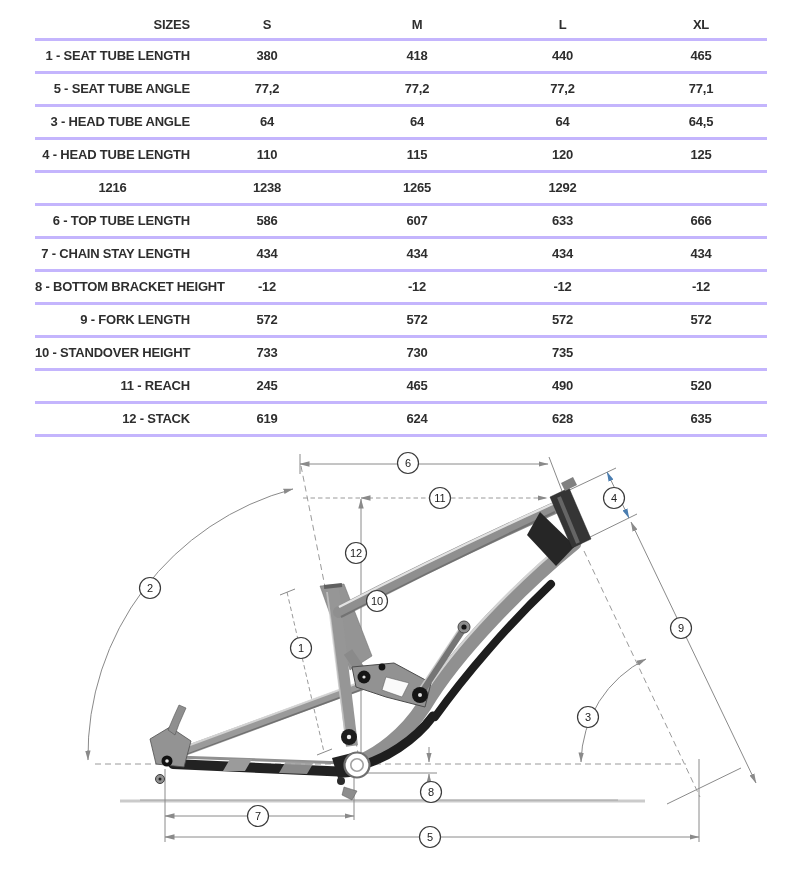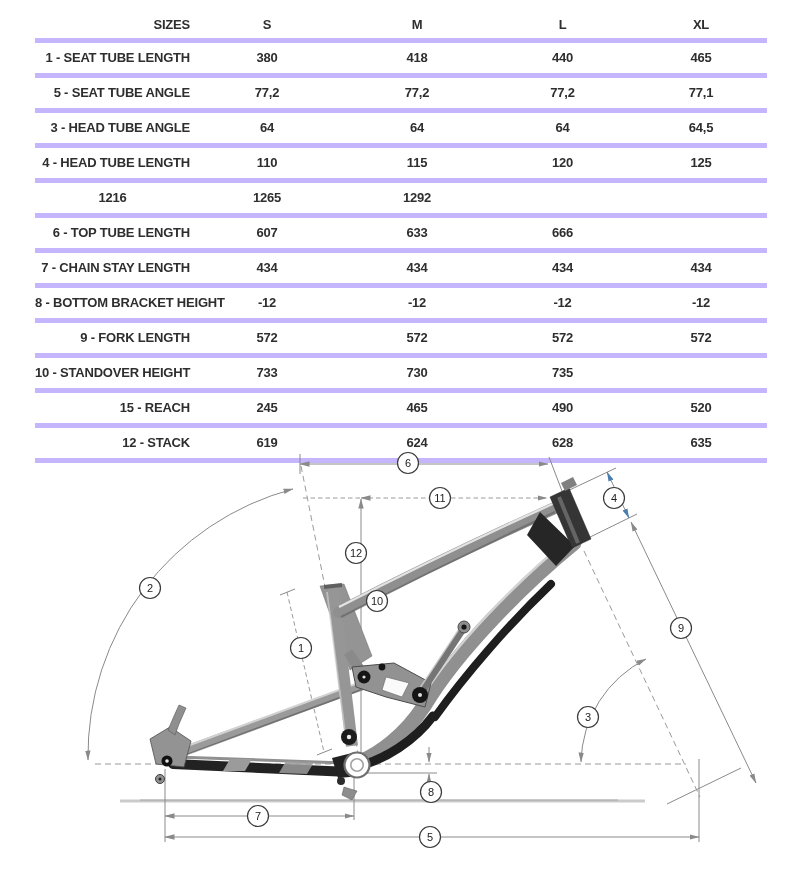--- a/index.html
+++ b/index.html
@@ -2,21 +2,21 @@
 <html><head>
 <meta charset="utf-8">
 <style>
   html,body{margin:0;padding:0;background:#ffffff;}
   #stage{position:relative;width:800px;height:893px;background:#fff;overflow:hidden;
          font-family:"Liberation Sans",sans-serif;}
   
   .geo-table{position:absolute;left:35px;top:14px;width:732px;color:#2e2e2e;
              font-size:13px;font-weight:700;letter-spacing:-0.2px;}
   .trow{display:grid;grid-template-columns:155px 154px 146px 145px 132px;
-        height:30px;line-height:30px;border-bottom:5px solid #c4b5fd;}
+        height:30px;line-height:30px;border-bottom:3px solid #c4b5fd;}
   .trow.head{height:24px;line-height:22px;}
   .cell-label{text-align:right;white-space:nowrap;}
   .cell-val{text-align:center;}
   
   #diagram{position:absolute;left:0;top:0;width:800px;height:893px;}
   .dim{stroke:#8a8a8a;stroke-width:1;fill:none;}
   .dash{stroke:#9a9a9a;stroke-width:1;fill:none;stroke-dasharray:6 4;}
   .dash2{stroke:#9a9a9a;stroke-width:1;fill:none;stroke-dasharray:4.5 3;}
   .callout circle{fill:#ffffff;stroke:#3a3a3a;stroke-width:1.2;}
   .callout text{font-family:"Liberation Sans",sans-serif;font-size:11px;fill:#222;
@@ -63,26 +63,28 @@
     <div class="trow">
       <div class="cell-label">4 - HEAD TUBE LENGTH</div>
       <div class="cell-val">110</div>
       <div class="cell-val">115</div>
       <div class="cell-val">120</div>
       <div class="cell-val">125</div>
     </div>
 
     <div class="trow">
       <div class="cell-val">1216</div>
+      <div class="cell-val">1238</div>
       <div class="cell-val">1265</div>
       <div class="cell-val">1292</div>
     </div>
 
     <div class="trow">
       <div class="cell-label">6 - TOP TUBE LENGTH</div>
+      <div class="cell-val">586</div>
       <div class="cell-val">607</div>
       <div class="cell-val">633</div>
       <div class="cell-val">666</div>
     </div>
 
     <div class="trow">
       <div class="cell-label">7 - CHAIN STAY LENGTH</div>
       <div class="cell-val">434</div>
       <div class="cell-val">434</div>
       <div class="cell-val">434</div>
@@ -106,21 +108,21 @@
     </div>
 
     <div class="trow">
       <div class="cell-label">10 - STANDOVER HEIGHT</div>
       <div class="cell-val">733</div>
       <div class="cell-val">730</div>
       <div class="cell-val">735</div>
     </div>
 
     <div class="trow">
-      <div class="cell-label">15 - REACH</div>
+      <div class="cell-label">11 - REACH</div>
       <div class="cell-val">245</div>
       <div class="cell-val">465</div>
       <div class="cell-val">490</div>
       <div class="cell-val">520</div>
     </div>
 
     <div class="trow">
       <div class="cell-label">12 - STACK</div>
       <div class="cell-val">619</div>
       <div class="cell-val">624</div>

